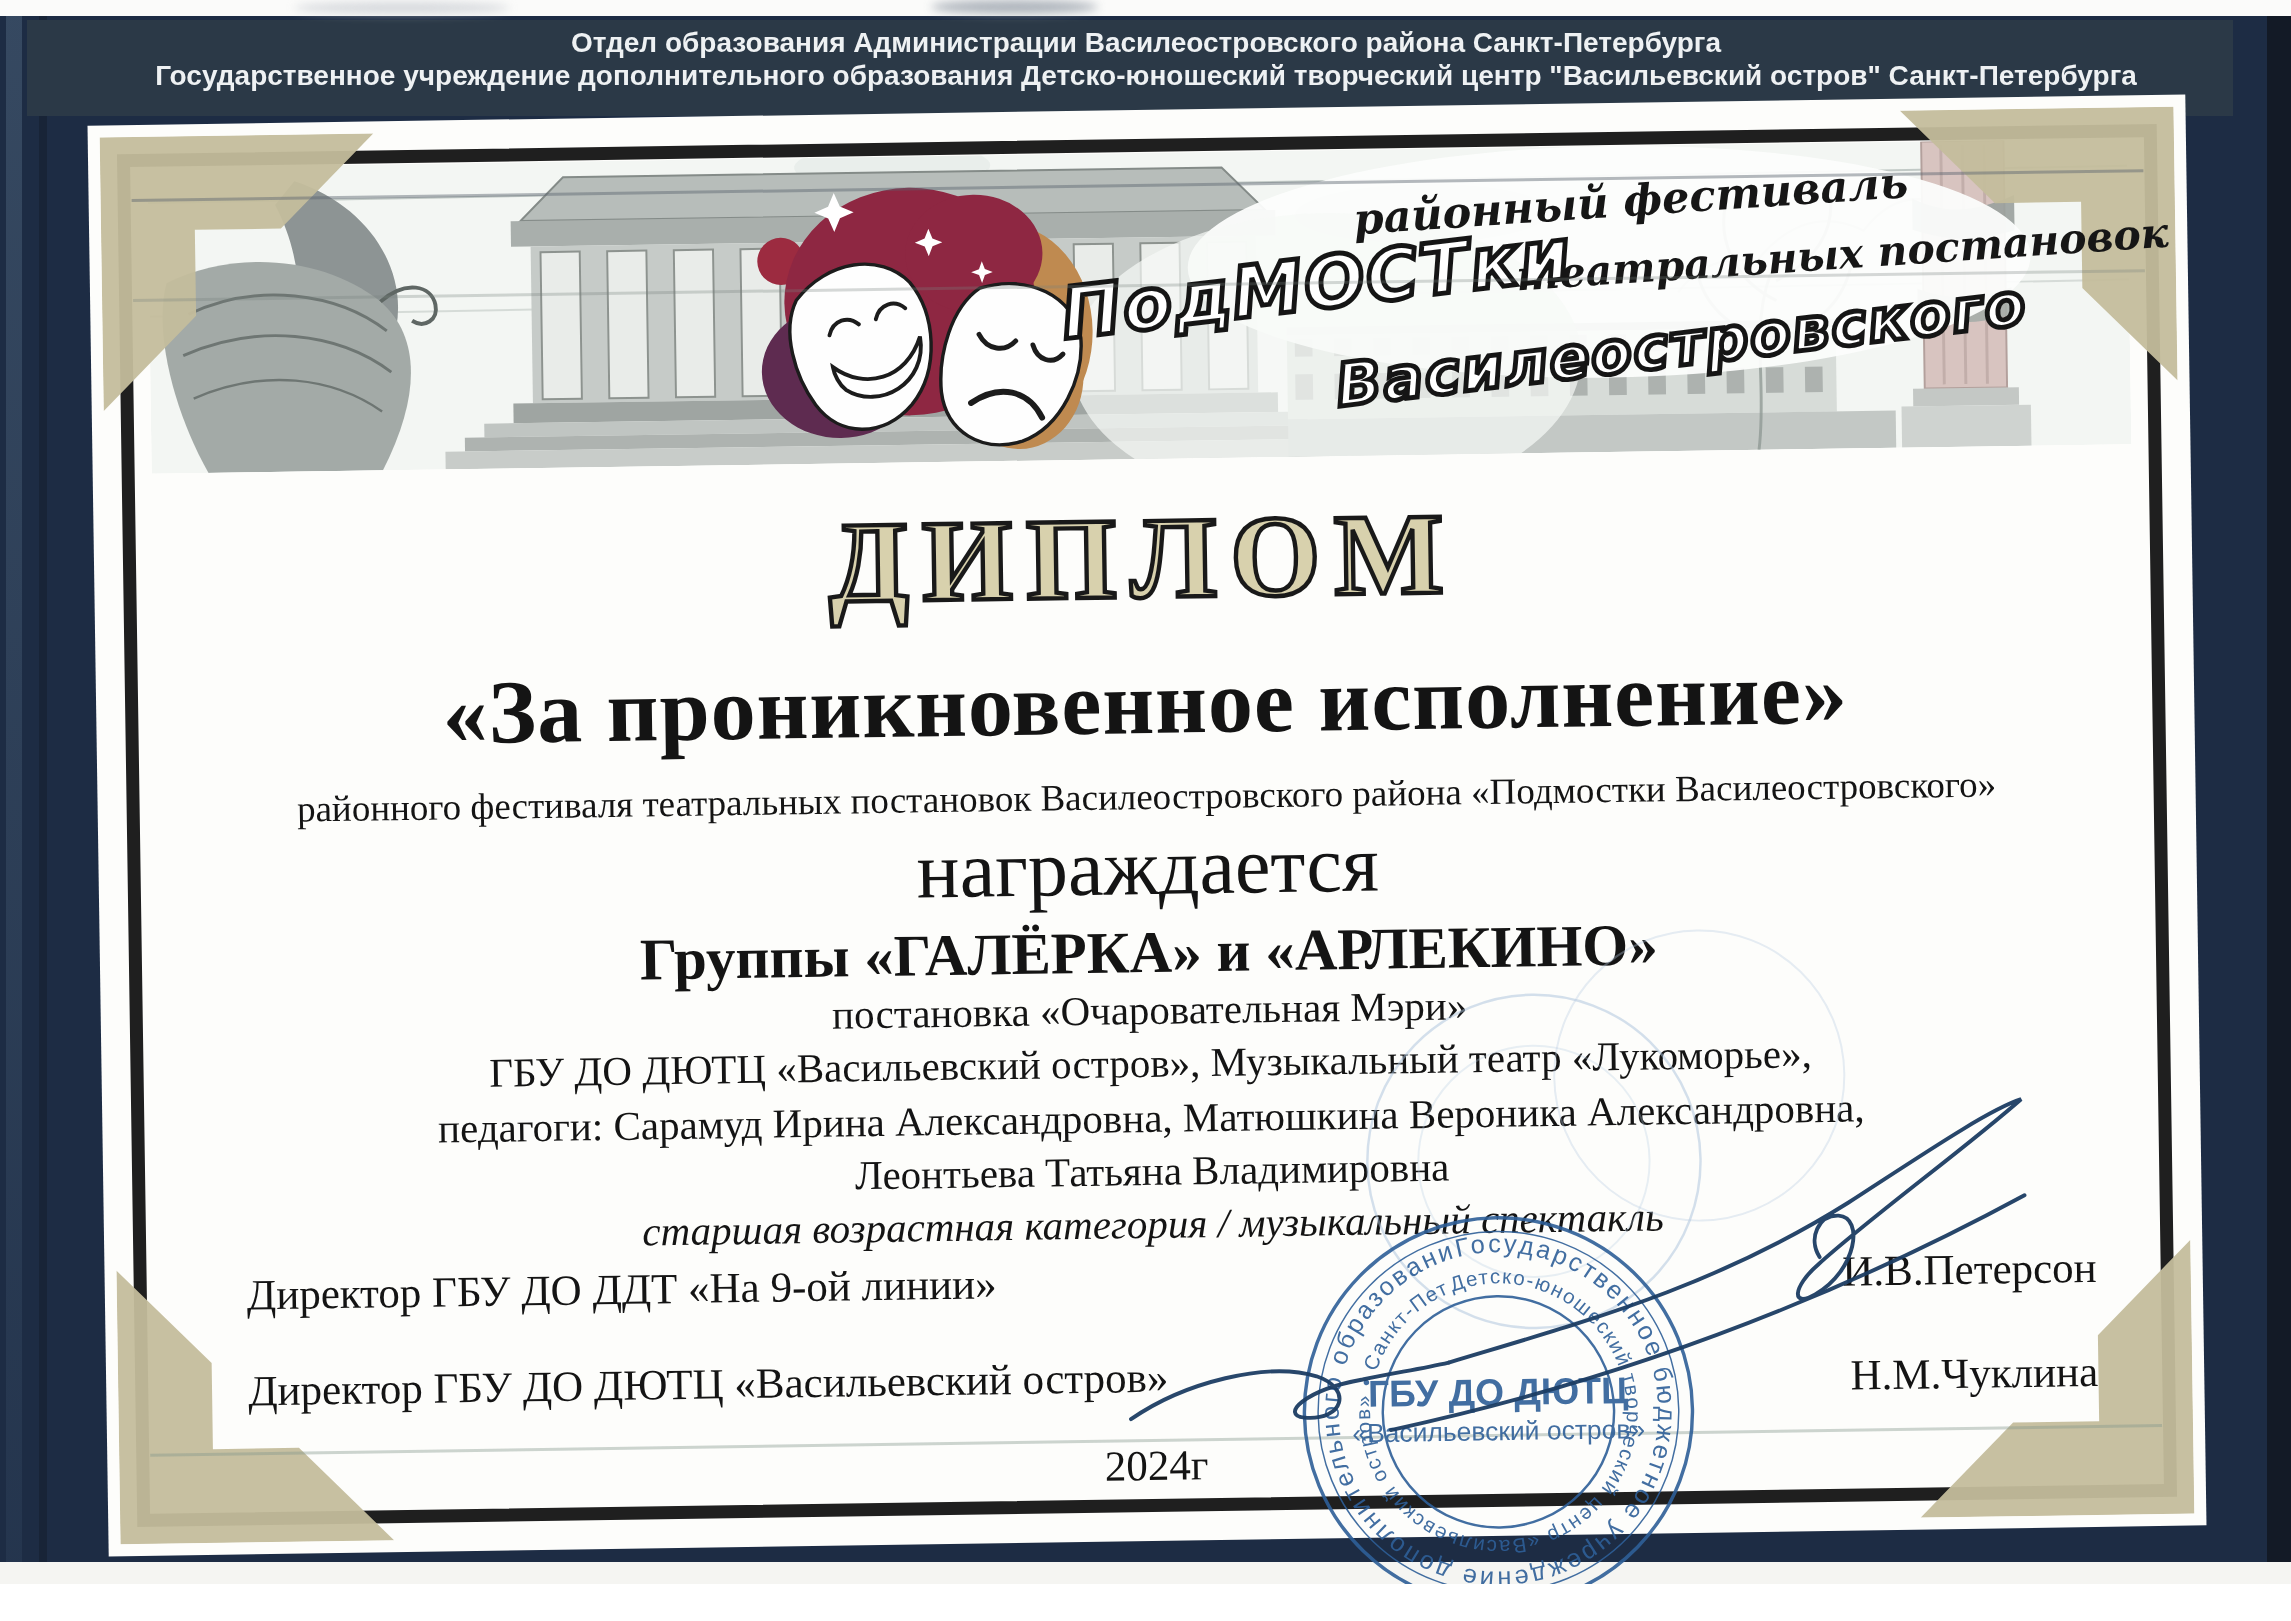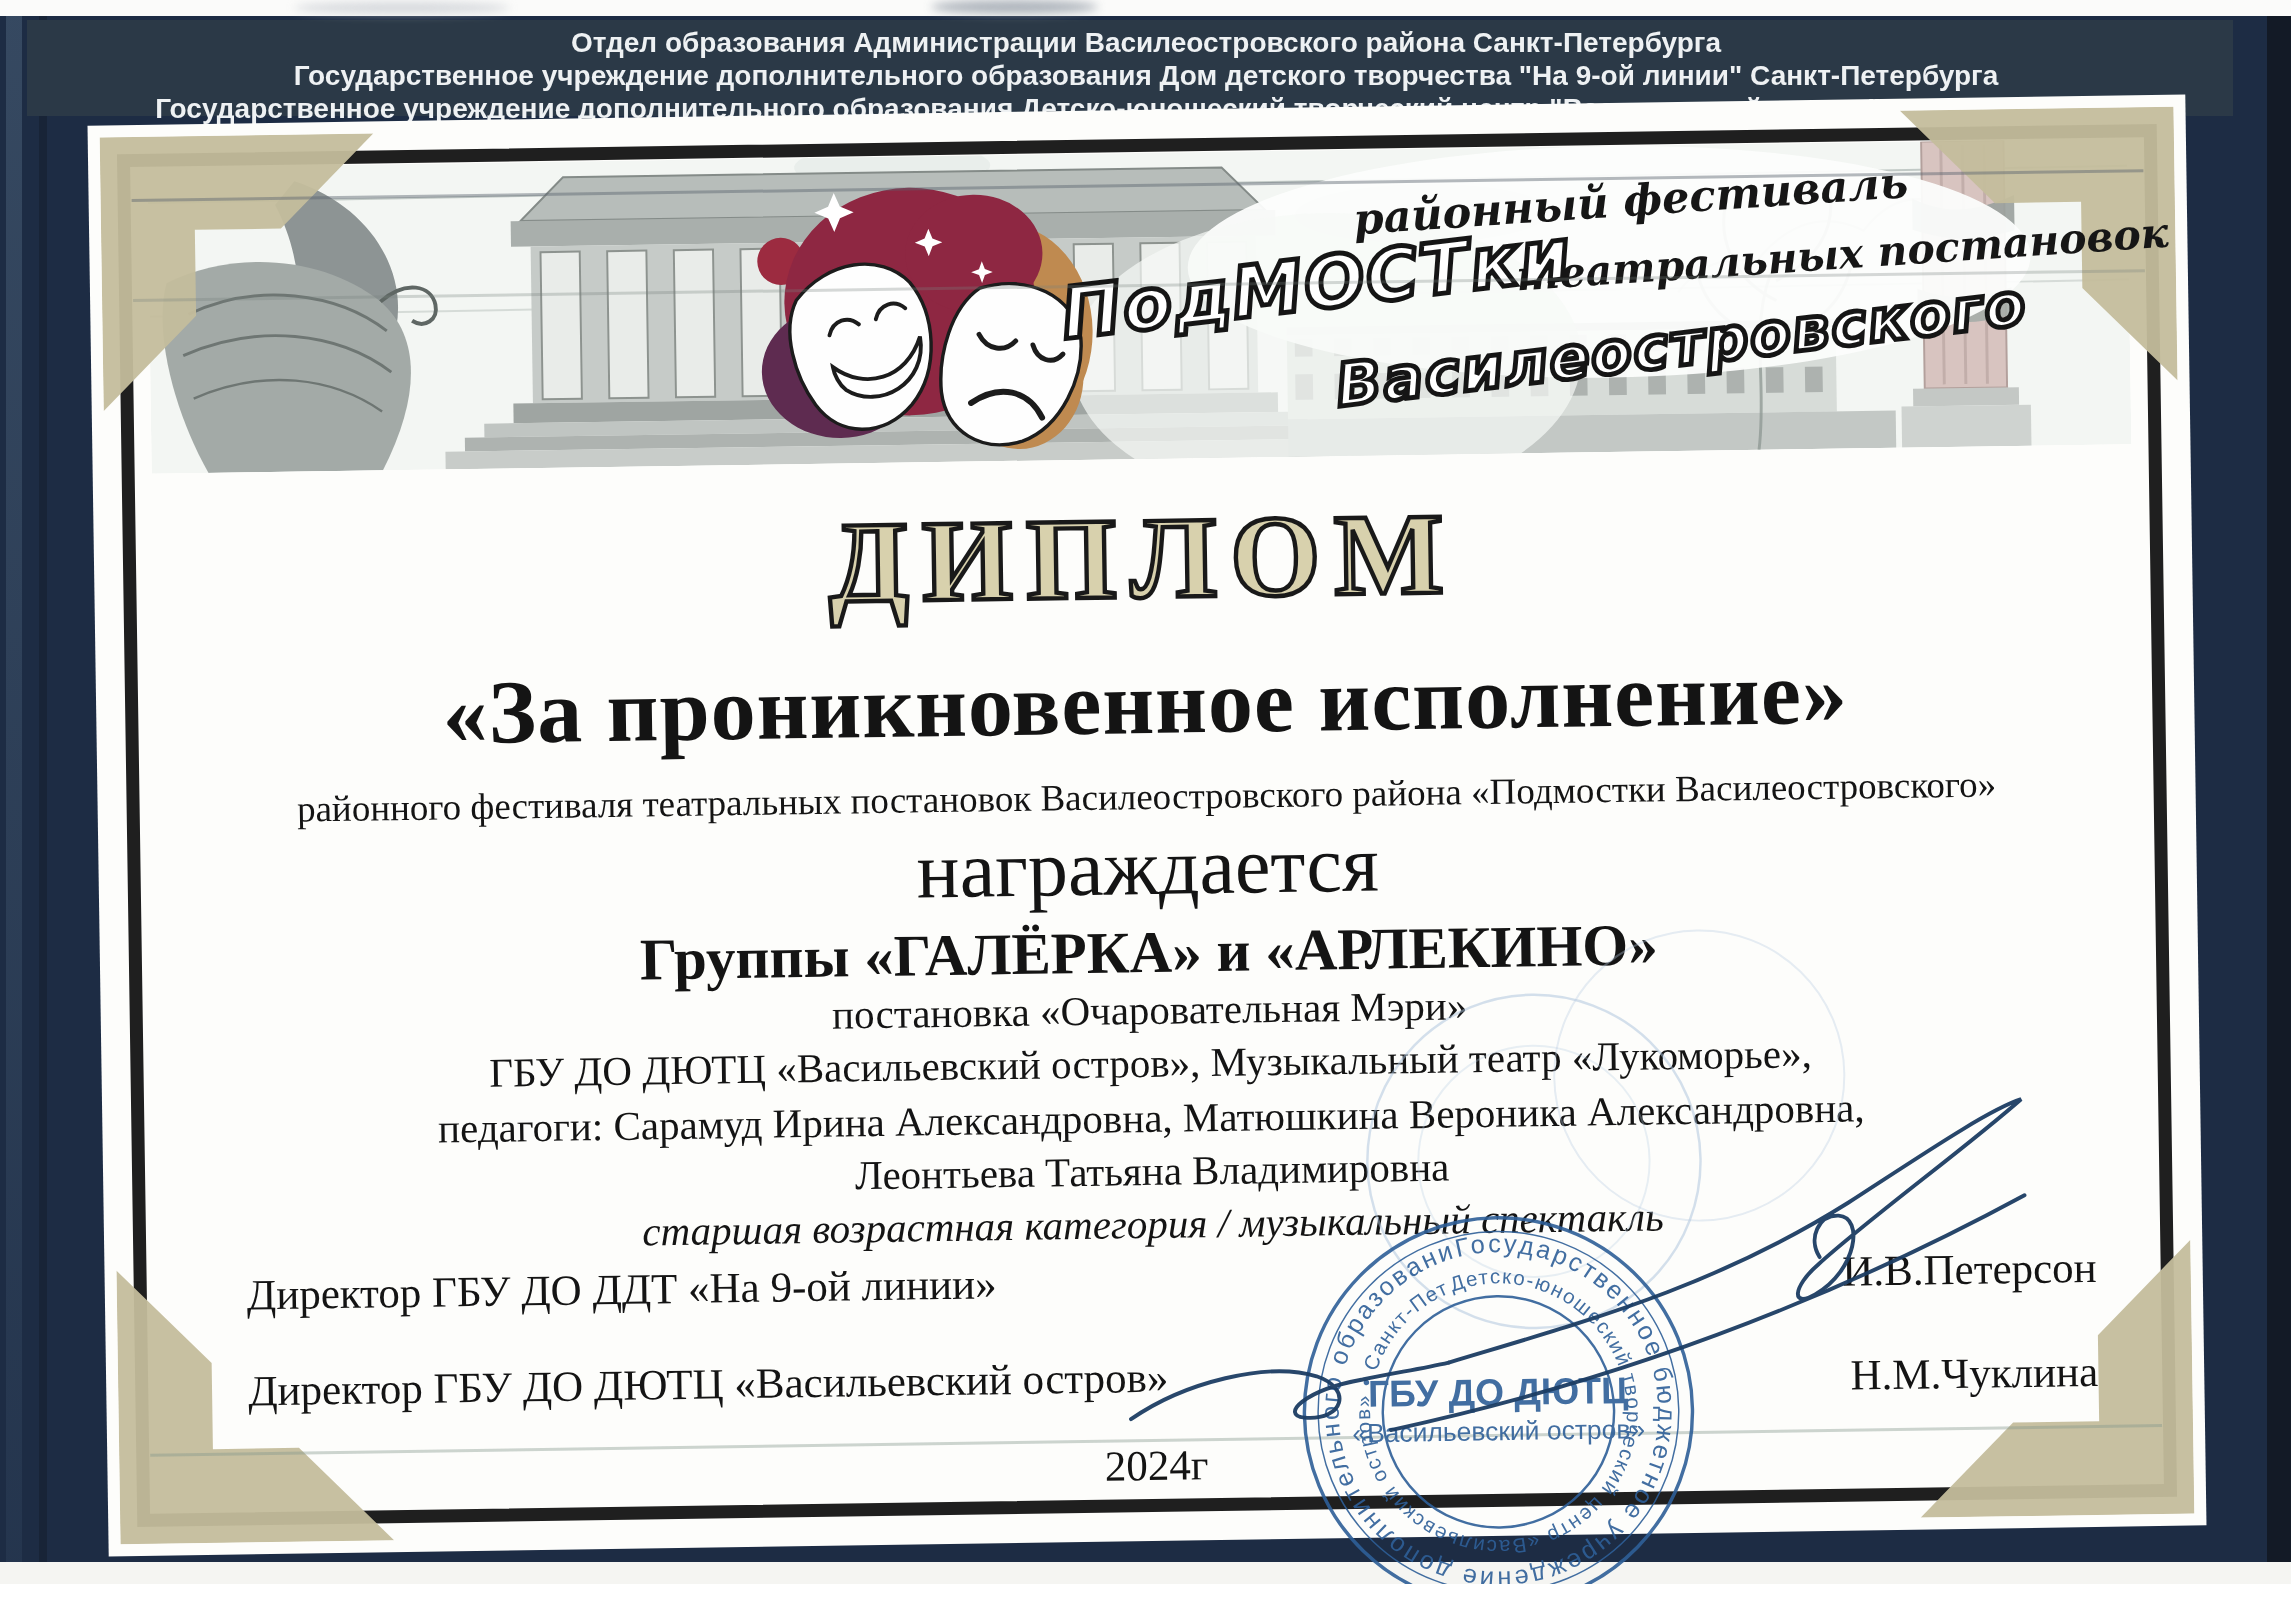--- a/index.html
+++ b/index.html
@@ -63,21 +63,20 @@
   <div class="smudge" style="left:931px;top:0;width:167px;height:13.7px;background:#9aa2ac;opacity:.8;"></div>
   <div class="scan-bg"></div>
   <div class="right-dark"></div>
   <div class="streak" style="left:5.9px;width:15.7px;background:linear-gradient(#4a6078,#2a3c55);opacity:.55;"></div>
   <div class="streak" style="left:39px;width:7.8px;background:#15202f;opacity:.6;"></div>
   <div class="bottom-strip"></div>
 
   <div class="org-band"></div>
   <div class="org-header">
     <p>Отдел образования Администрации Василеостровского района Санкт-Петербурга</p>
-    <p>Государственное учреждение дополнительного образования  Дом детского творчества "На 9-ой линии" Санкт-Петербурга</p>
     <p>Государственное учреждение дополнительного образования  Детско-юношеский творческий центр "Васильевский остров" Санкт-Петербурга</p>
   </div>
 
   <div class="sheet">
     <div class="frame"></div>
     <div class="corner tl"></div>
     <div class="corner tr"></div>
     <div class="corner bl"></div>
     <div class="corner br"></div>
 

